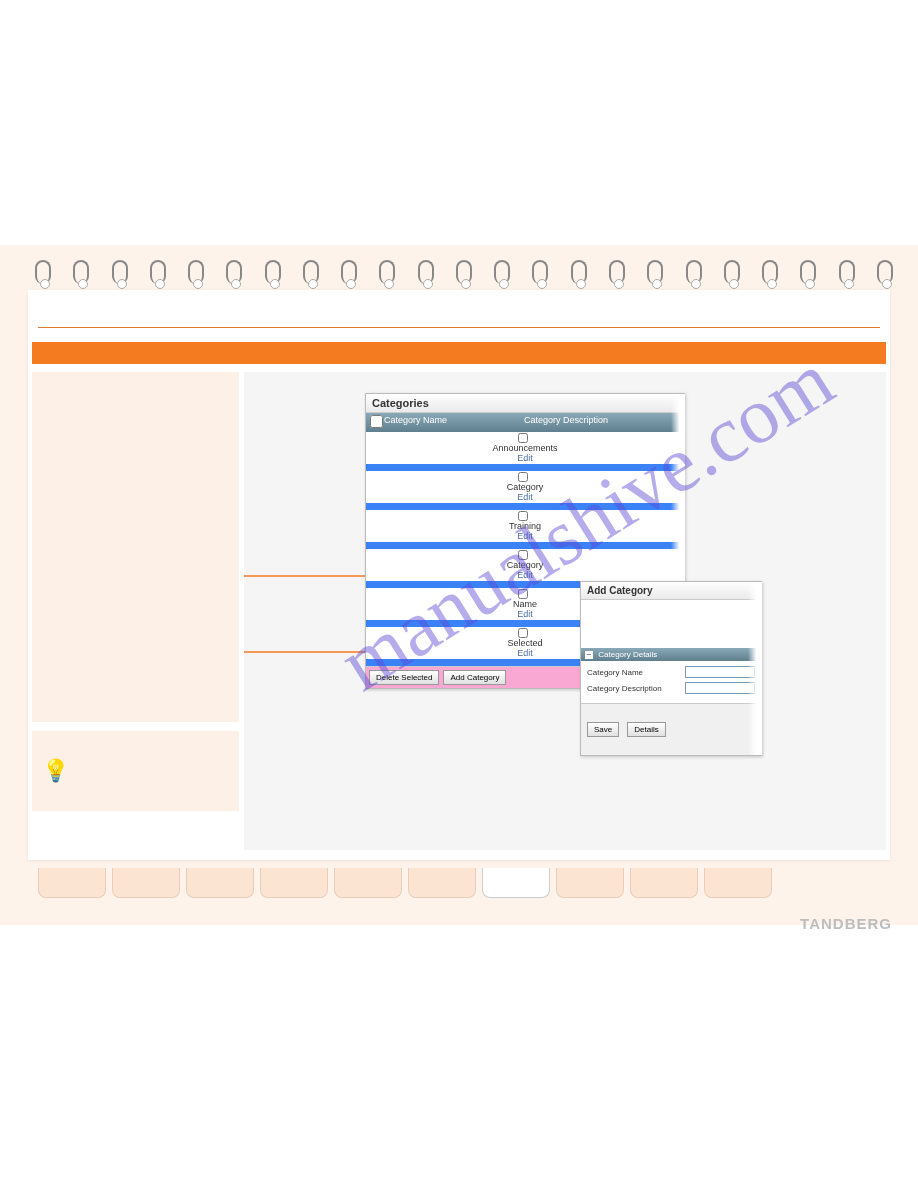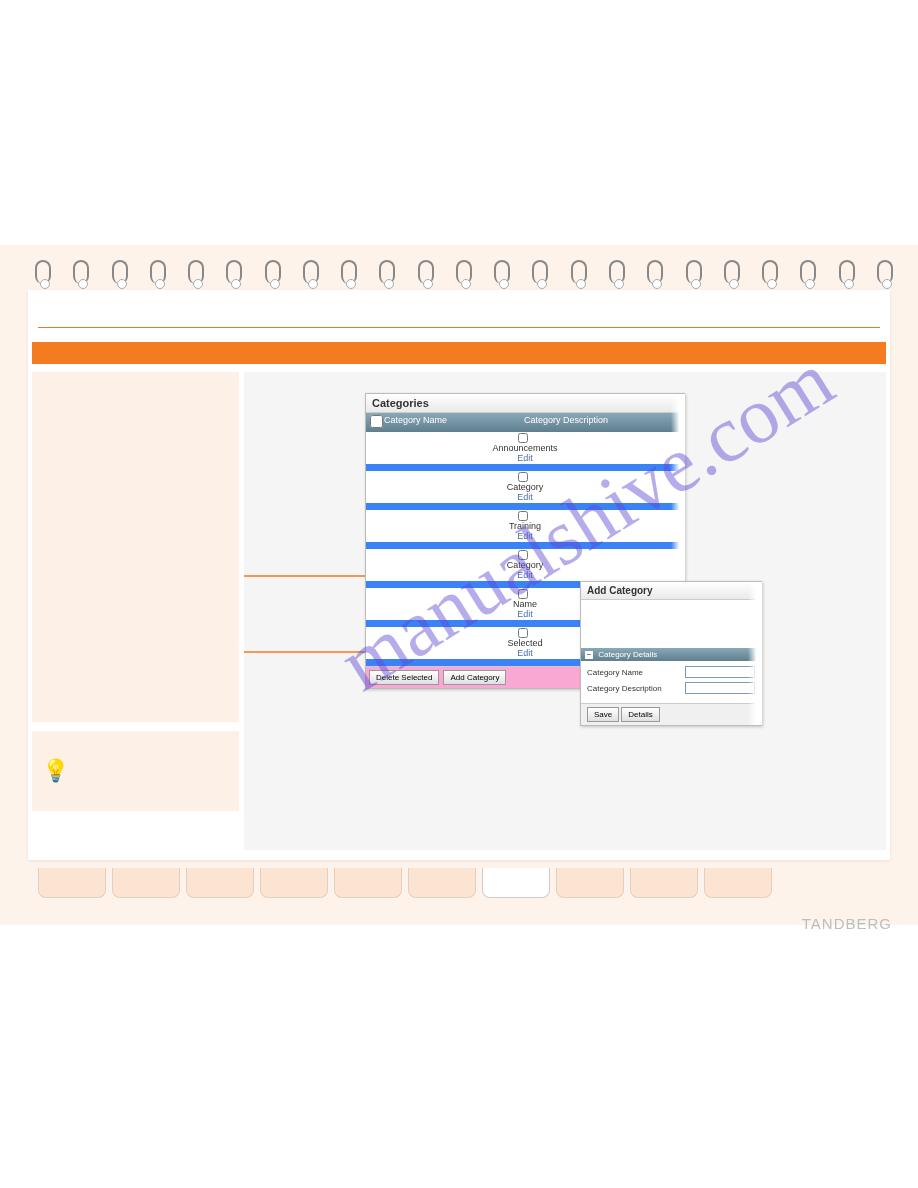--- a/index.html
+++ b/index.html
@@ -210,25 +210,25 @@
     margin-bottom: 4px;
   }
   .add-row label { font-size: 8px; color: #333; }
   .add-row input {
     width: 70px;
     height: 12px;
     font-size: 8px;
     border: 1px solid #7a9ab5;
   }
   .add-buttons {
-    padding: 3px 6px;
+    padding: 18px 6px;
     background: #f0f0f0;
     border-top: 1px solid #ccc;
     display: flex;
-    gap: 2px;
+    gap: 8px;
   }
   .add-buttons button {
     font-size: 8px;
     padding: 2px 6px;
     background: linear-gradient(#fff, #e0e0e0);
     border: 1px solid #999;
     cursor: pointer;
   }
 
   
@@ -261,21 +261,21 @@
     background: #fff;
     border-color: #ccc;
   }
 
   
   .brand {
     position: absolute;
     right: 26px;
     top: 915px;
     font-size: 15px;
-    font-weight: normal;
+    font-weight: bold;
     color: #bdbdbd;
     letter-spacing: 1px;
   }
 
   
   .watermark {
     position: absolute;
     left: 80px;
     top: 260px;
     font-size: 80px;

